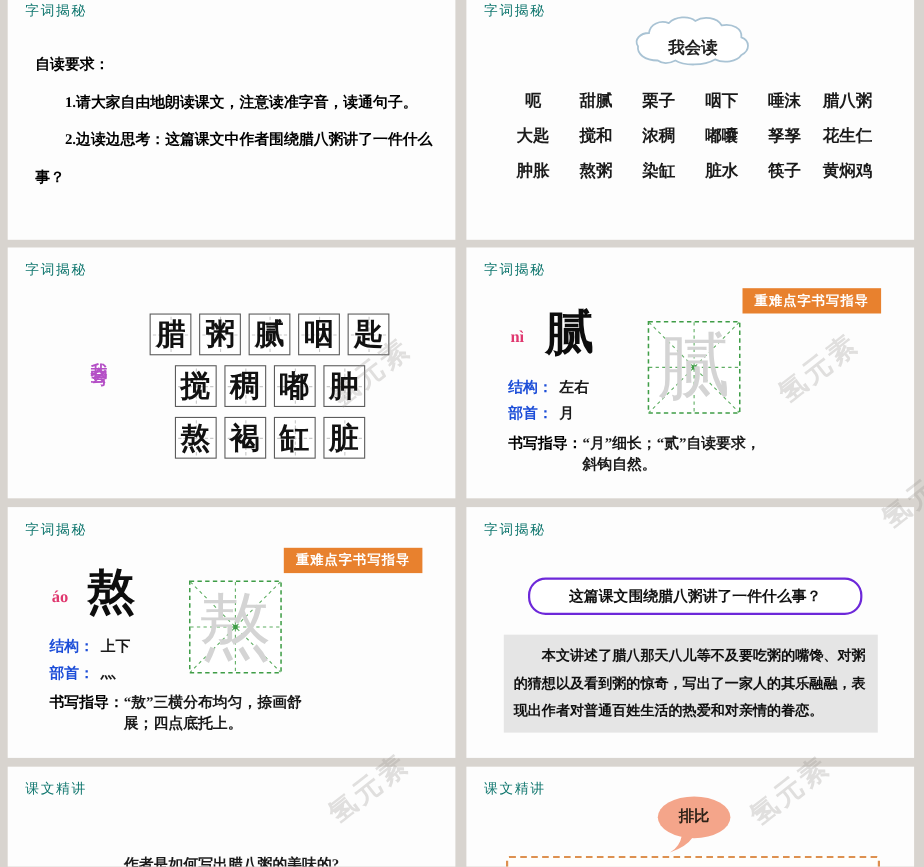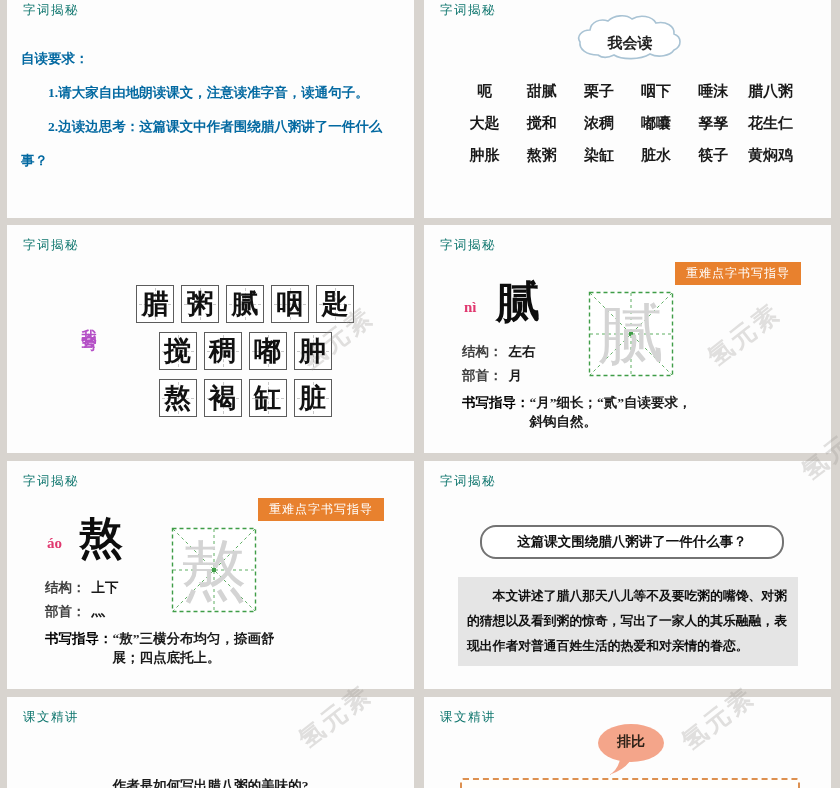--- a/index.html
+++ b/index.html
@@ -7,21 +7,21 @@
          font-family:"Liberation Serif", serif;}
   .slide{position:absolute;width:407px;height:228px;background:#fdfdfd;overflow:hidden;}
   .s-pos-0{left:7px;top:-10px;}  .s-pos-1{left:424px;top:-10px;}
   .s-pos-2{left:7px;top:225px;}  .s-pos-3{left:424px;top:225px;}
   .s-pos-4{left:7px;top:461px;}  .s-pos-5{left:424px;top:461px;}
   .s-pos-6{left:7px;top:697px;}  .s-pos-7{left:424px;top:697px;}
 
   .slide-title{position:absolute;left:16px;top:12px;font-size:12.5px;color:#0f766e;letter-spacing:1.5px;}
 
   
-  .readreq{position:absolute;left:14px;top:52px;width:362px;font-size:13.5px;color:#0369a1;
+  .readreq{position:absolute;left:25px;top:52px;width:362px;font-size:13.5px;color:#000000;
            font-weight:600;line-height:34px;}
   .readreq p{margin:0;text-indent:2em;}
   .readreq .rr-head{text-indent:0;}
 
   
   .cloud-wrap{position:absolute;left:146px;top:24px;width:120px;height:50px;}
   .cloud-wrap svg{position:absolute;left:0;top:0;}
   .cloud-label{position:absolute;left:0;top:20px;width:120px;text-align:center;
                font-size:15px;font-weight:600;color:#222;}
   .words-grid{position:absolute;left:32px;right:32px;top:92px;display:grid;
@@ -34,33 +34,33 @@
   .charbox-rows{position:absolute;left:108px;top:60px;width:260px;}
   .charbox-row{display:flex;justify-content:center;gap:7px;margin-bottom:9px;}
   .charbox{position:relative;width:36px;height:36px;border:1.5px solid #5c5c5c;background:#fff;}
   .charbox::before{content:"";position:absolute;left:2px;right:2px;top:50%;border-top:1px dashed #c8c8c8;}
   .charbox::after{content:"";position:absolute;top:2px;bottom:2px;left:50%;border-left:1px dashed #c8c8c8;}
   .charbox span{position:relative;z-index:1;display:block;width:36px;line-height:37px;
                 text-align:center;font-size:27px;font-weight:600;color:#111;}
 
   
   .hl-badge{position:absolute;top:37px;right:30px;background:#e8812e;color:#fff;
-            font-size:12px;font-weight:400;padding:3px 11px;letter-spacing:1px;margin-left:12px;}
+            font-size:12px;font-weight:700;padding:3px 11px;letter-spacing:1px;margin-left:12px;}
   .pinyin{position:absolute;left:40px;top:74px;font-size:15px;font-weight:700;color:#e0386f;}
   .bigchar{position:absolute;left:72px;top:48px;font-size:44px;font-weight:600;color:#0d0d0d;}
   .info-line{position:absolute;left:38px;font-size:13.5px;font-weight:600;color:#1a1a1a;}
   .info-struct{top:118px;} .info-radical{top:142px;}
-  .info-line .lbl{color:#404040;margin-right:6px;}
+  .info-line .lbl{color:#1d4ed8;margin-right:6px;}
   .guide{position:absolute;left:38px;top:168px;width:320px;display:flex;
          font-size:13.5px;font-weight:600;line-height:19px;color:#1a1a1a;}
   .guide .lbl{color:#000000;white-space:nowrap;}
   .tianzige{position:absolute;left:164px;top:66px;width:86px;height:86px;}
 
   
-  .question-box{position:absolute;left:56px;top:64px;width:300px;height:30px;border:2px solid #737373;
+  .question-box{position:absolute;left:56px;top:64px;width:300px;height:30px;border:2px solid #6d28d9;
                 border-radius:16px;background:#fff;display:flex;align-items:center;justify-content:center;
                 font-size:13.5px;font-weight:600;color:#111;}
   .answer-box{position:absolute;left:34px;top:116px;width:322px;background:#e5e5e5;
               padding:7px 9px;font-size:12.8px;font-weight:600;line-height:25px;
               text-indent:2em;color:#101010;}
 
   
   .cutoff-question{position:absolute;left:0;right:0;top:80px;text-align:center;
                    font-size:13.5px;font-weight:600;color:#1a1a1a;}
 

